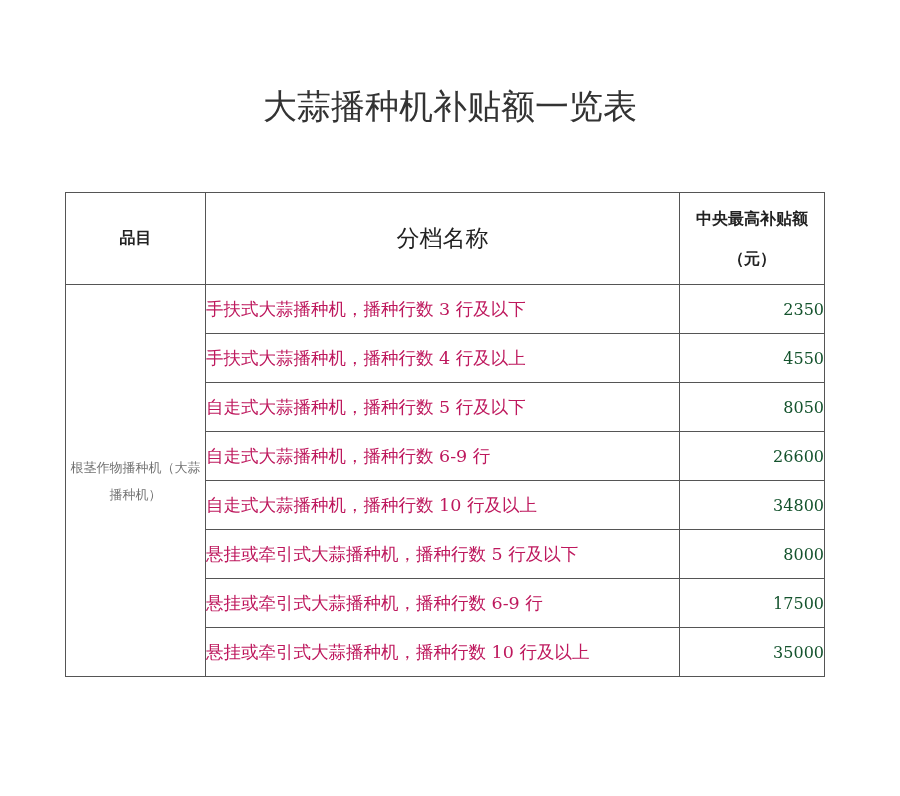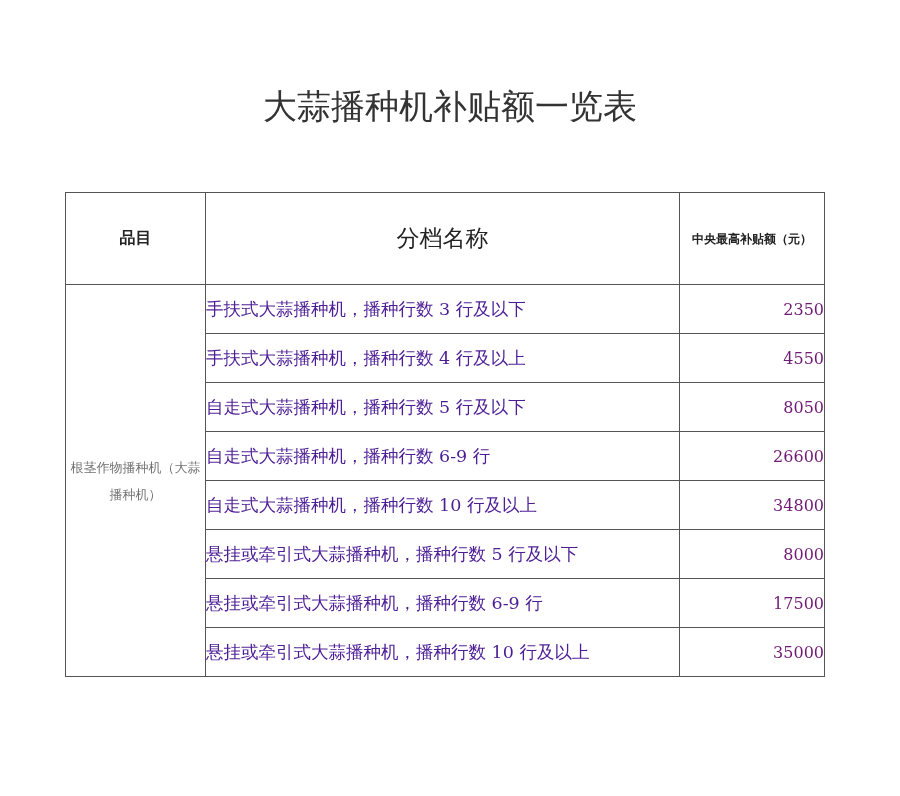--- a/index.html
+++ b/index.html
@@ -42,45 +42,45 @@
     }
     th {
       font-family: "DejaVu Sans", "Liberation Sans", sans-serif;
       font-weight: bold;
       color: #222222;
       height: 91px;
     }
     th.col-category { font-size: 16px; }
     th.col-tier { font-size: 23px; font-weight: normal; font-family: "DejaVu Sans", "Liberation Sans", sans-serif; }
     th.col-amount {
-      font-size: 12px;
-      line-height: 32px;
+      font-size: 16px;
+      line-height: 40px;
       padding: 0 8px;
     }
     td.category-cell {
       text-align: center;
       vertical-align: middle;
       font-size: 13px;
       line-height: 27px;
       padding: 0 6px;
       color: #737373;
     }
     td.tier-cell {
       height: 48px;
       font-size: 17.5px;
       padding-left: 12px;
-      color: #4c1d95;
+      color: #be185d;
       white-space: nowrap;
     }
     td.amount-cell {
       height: 48px;
       text-align: right;
       font-size: 16px;
       padding-right: 10px;
-      color: #701a75;
+      color: #14532d;
     }
   </style>
 </head>
 <body>
 
 <div class="page-title">大蒜播种机补贴额一览表</div>
 
 <table class="subsidy-table">
   <colgroup>
     <col style="width:140px">

